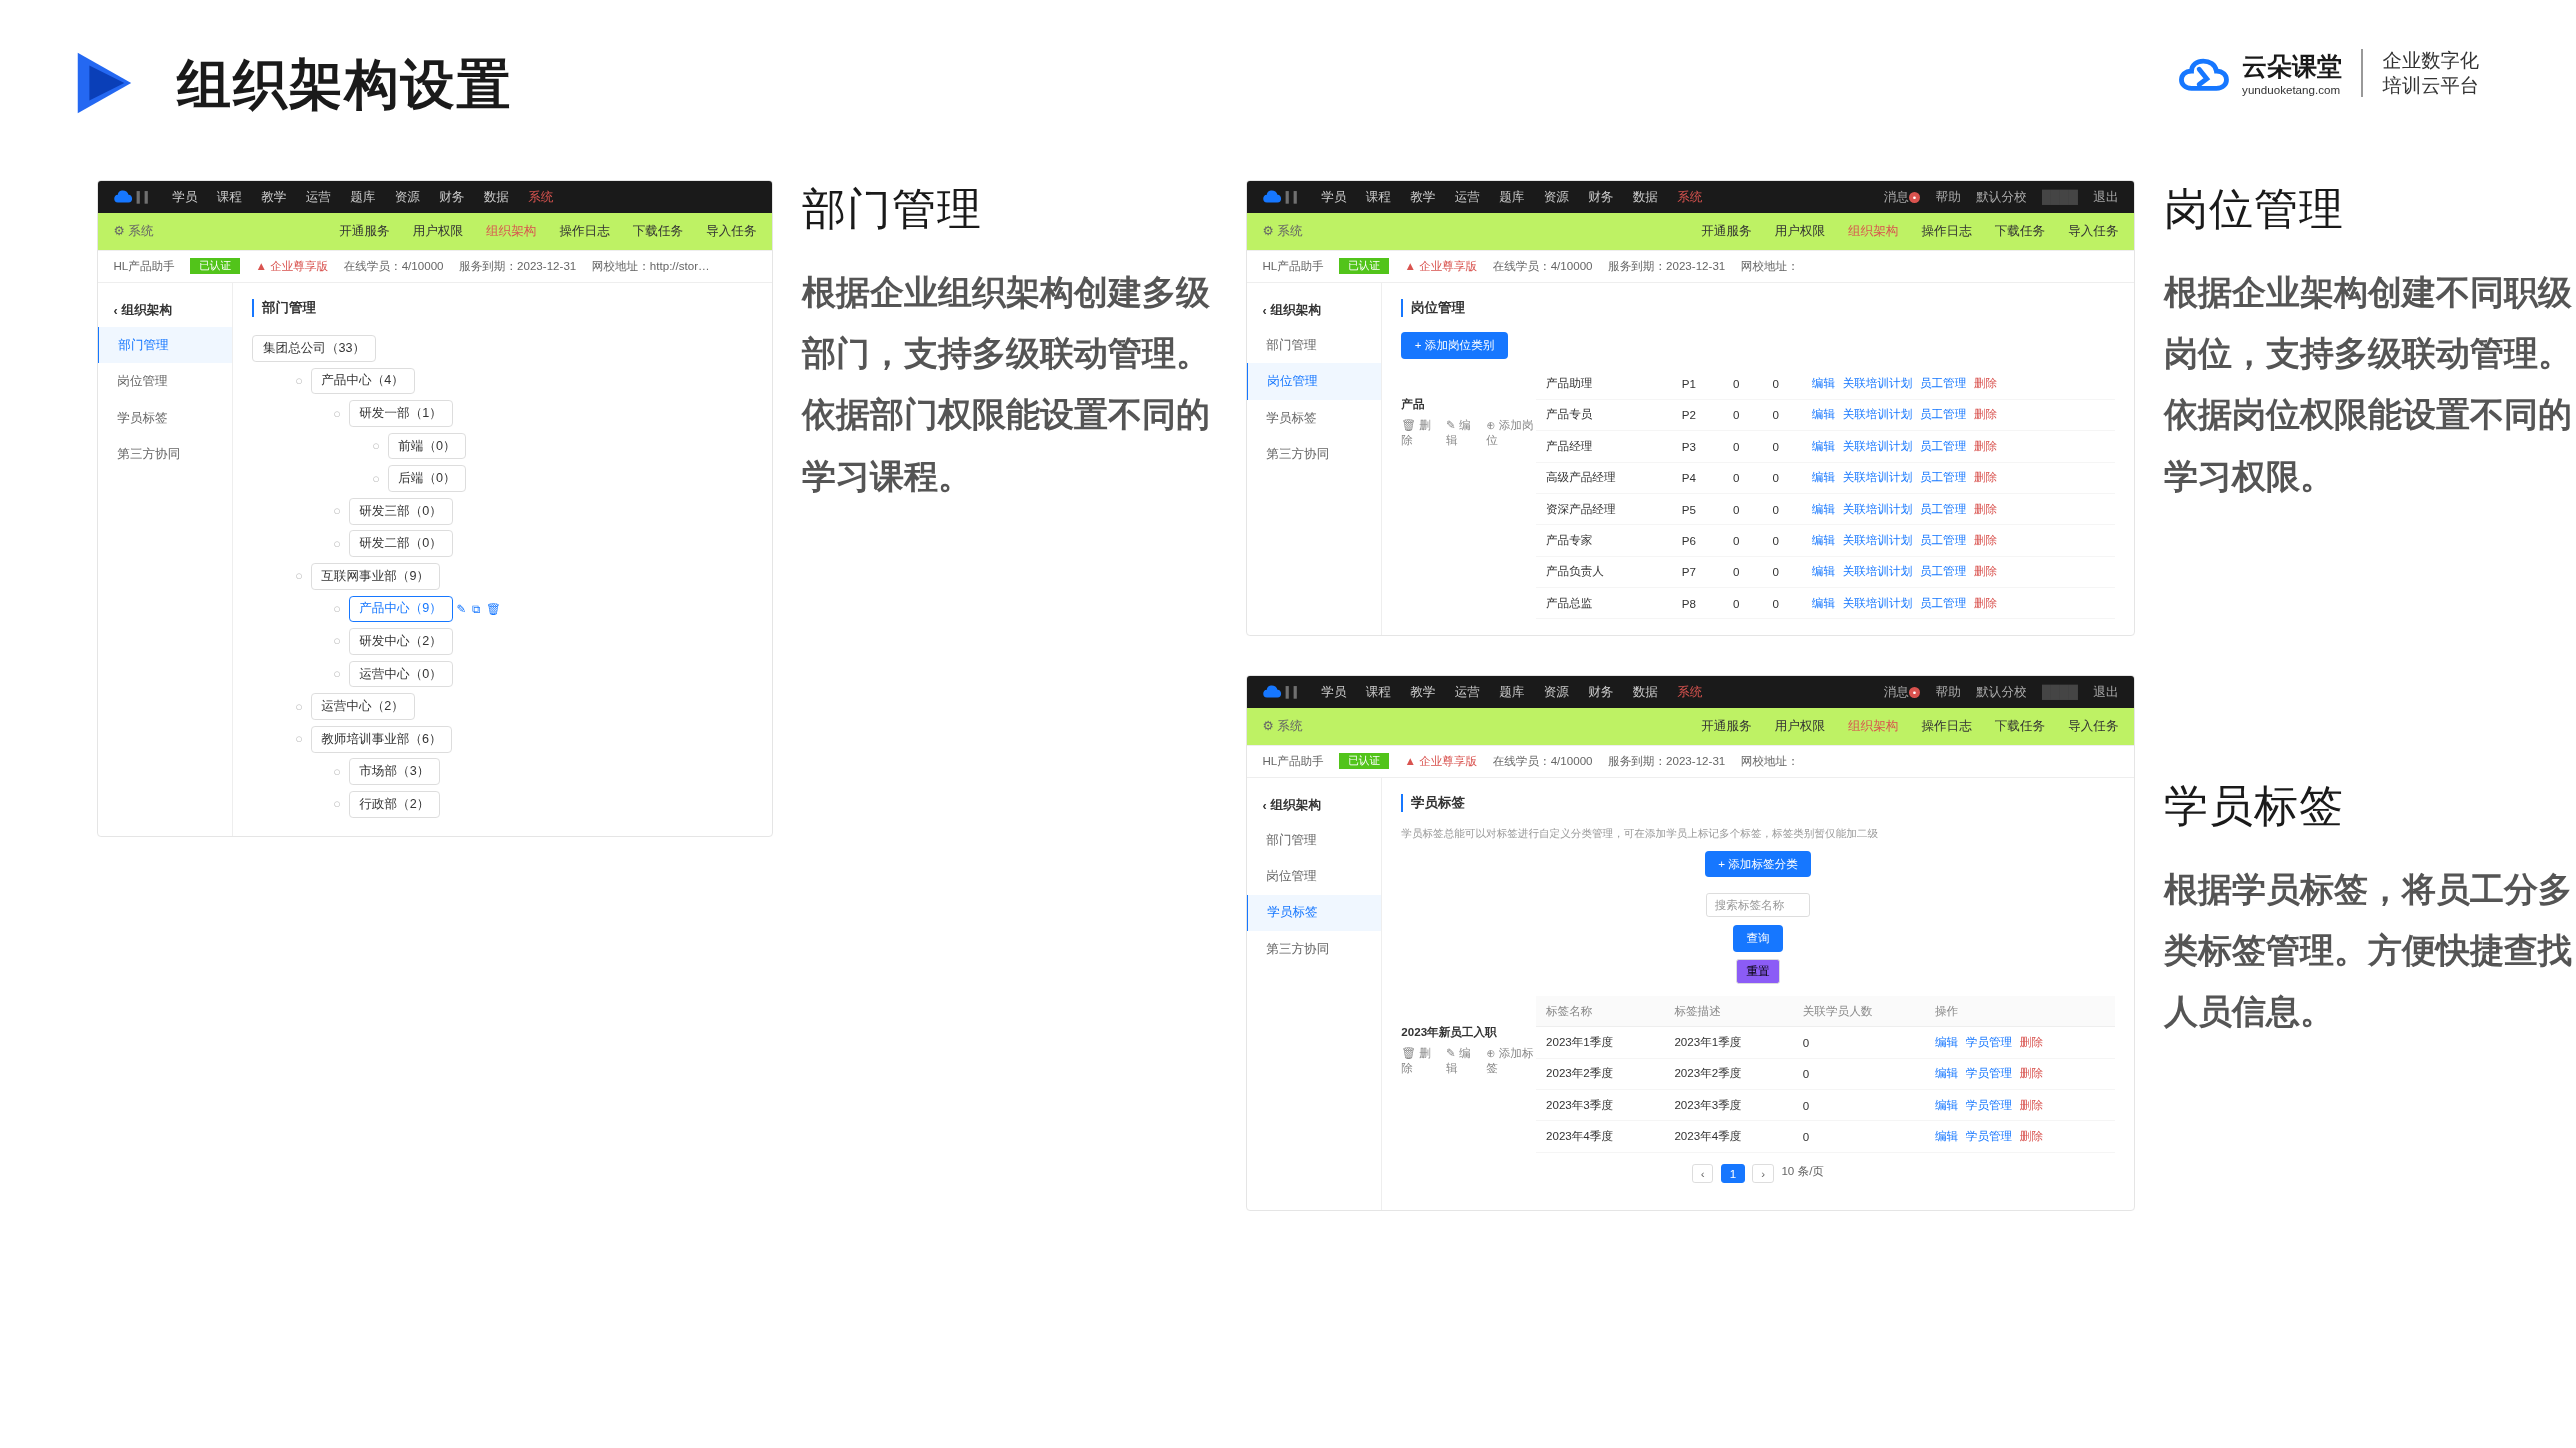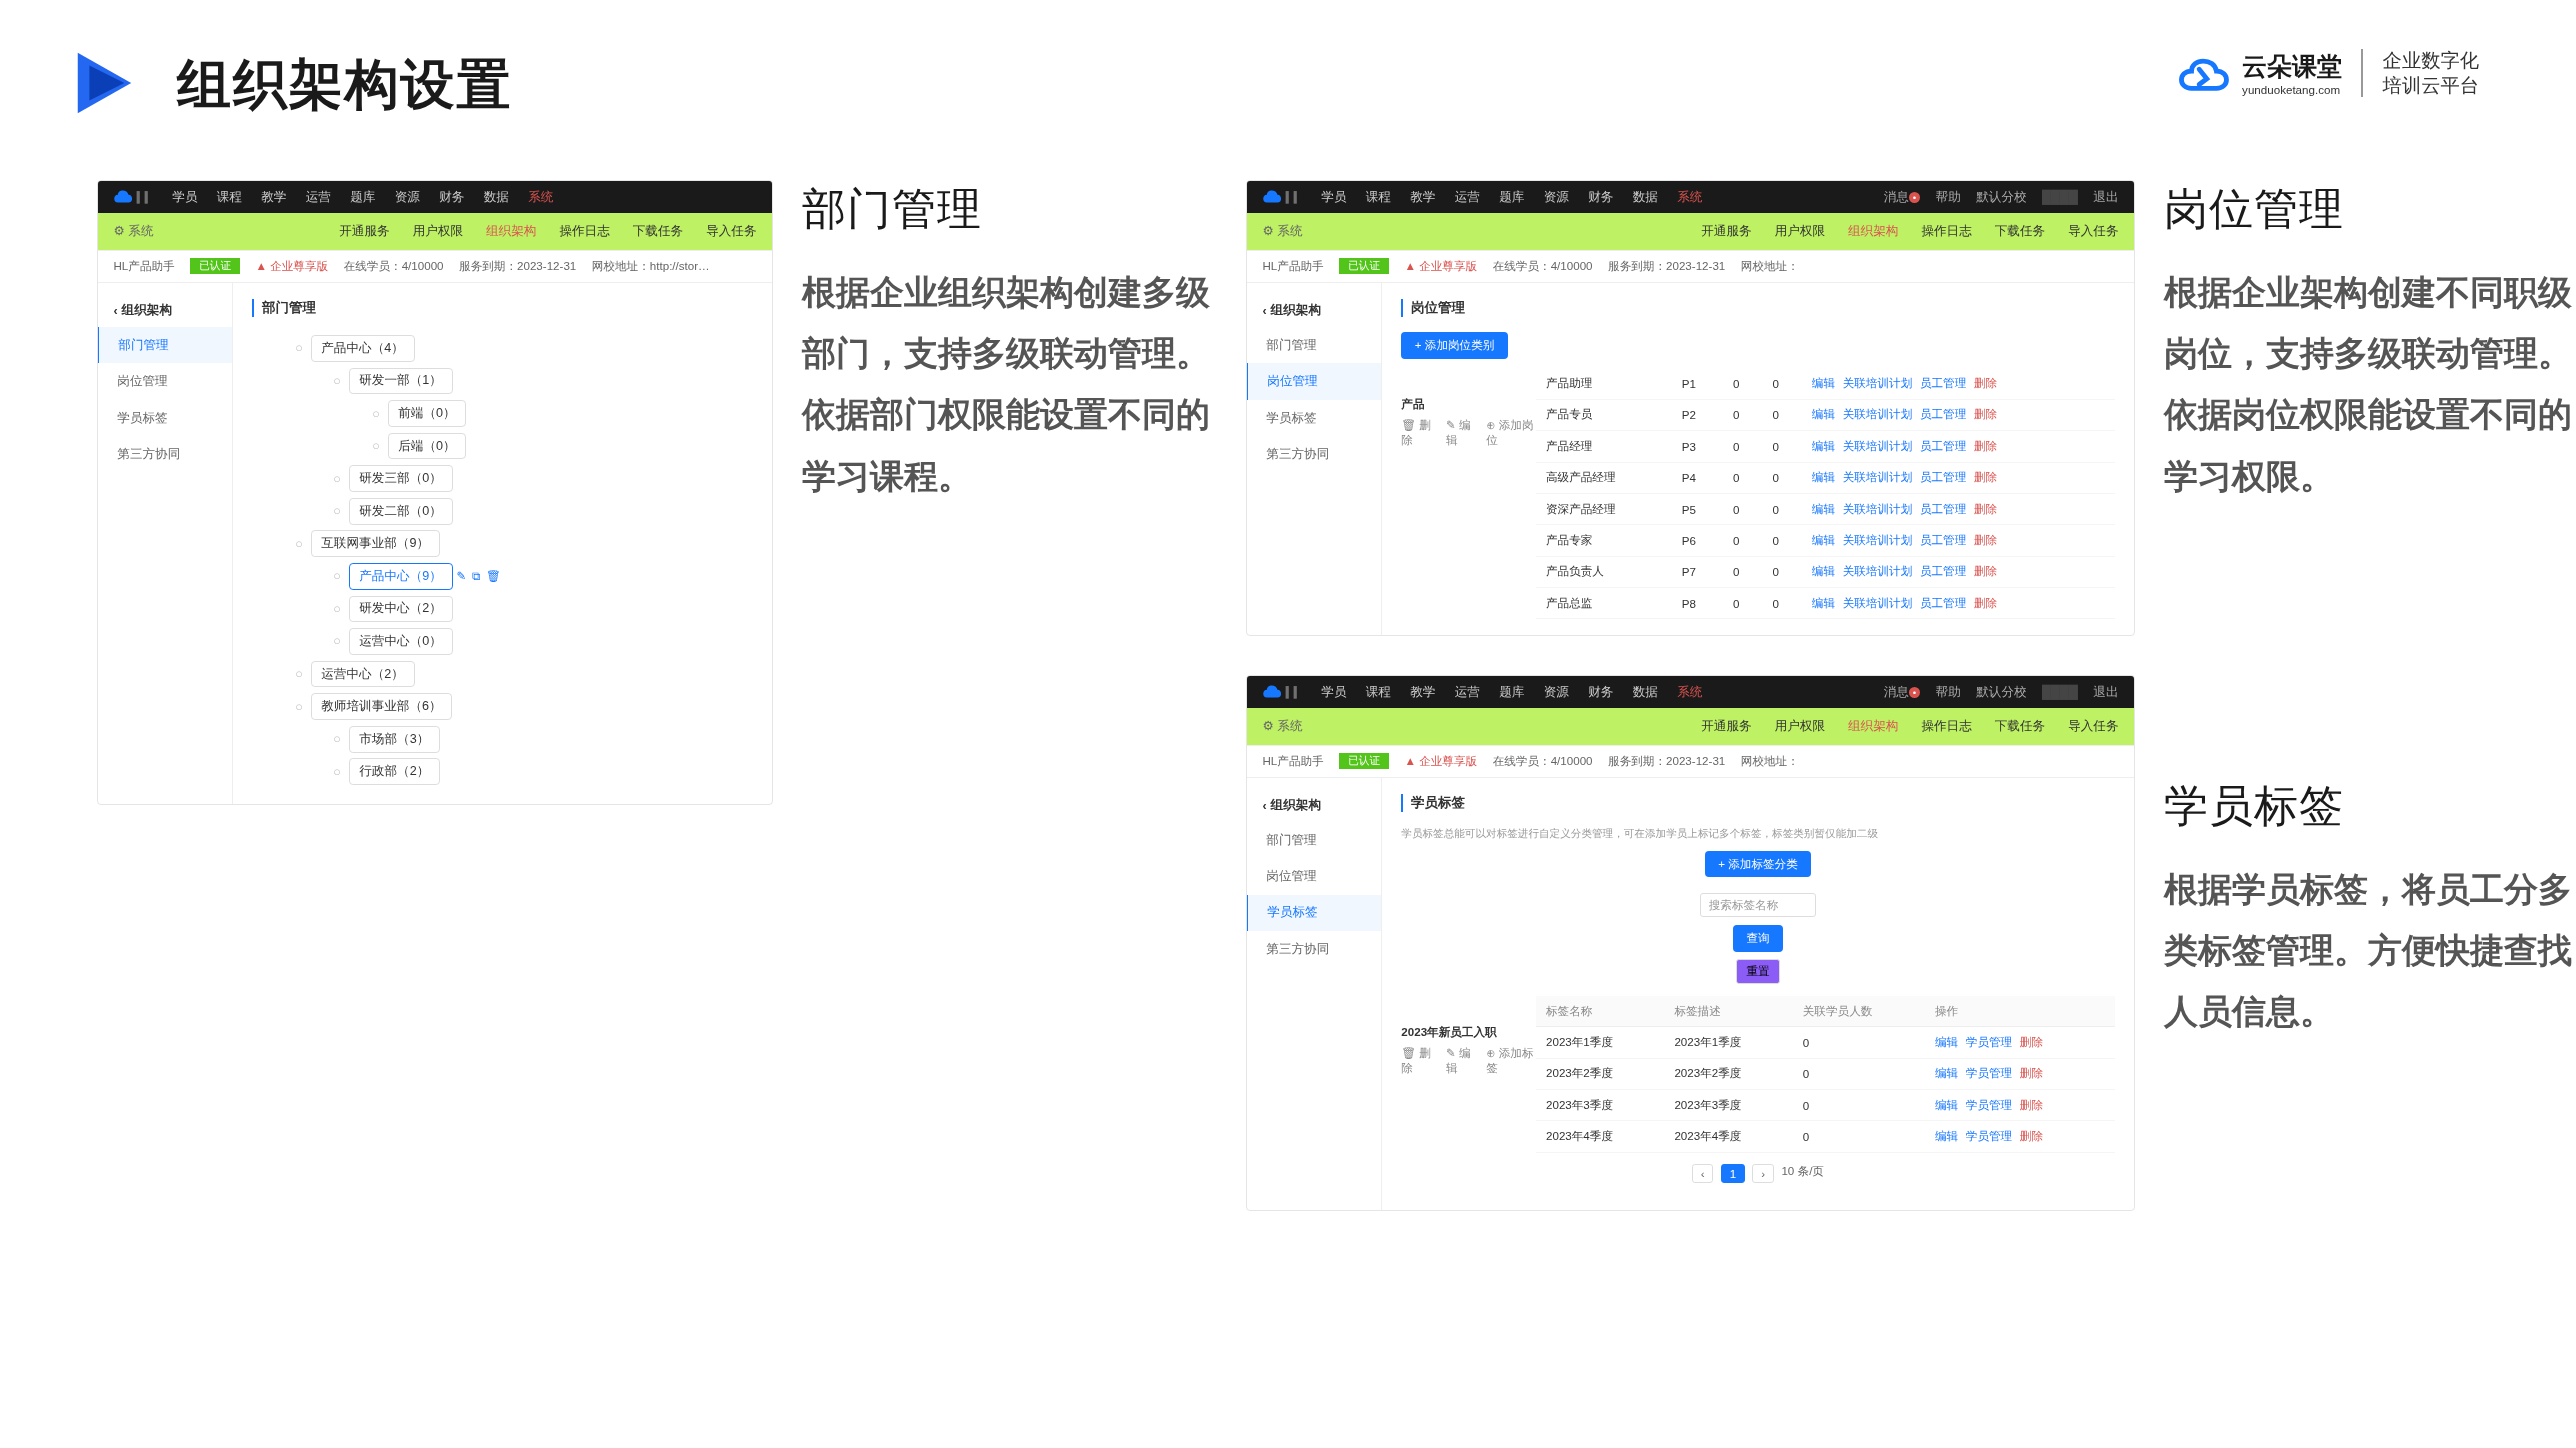--- a/index.html
+++ b/index.html
@@ -73,21 +73,21 @@
 
 
 .desc-col { padding-top: 0; }
 .desc-title { font-size: 44px; font-weight: 400; color: #1a1a1a; margin-bottom: 23px; letter-spacing: 1px; }
 .desc-body { font-size: 34px; color: #555; line-height: 1.8; font-weight: bold; }
 
 
 .right-stack { display: flex; flex-direction: column; gap: 39px; }
 .right-desc-stack { display: flex; flex-direction: column; gap: 270px; padding-top: 0; }
 
-.search-box { border: 1px solid #ddd; padding: 3.9px 7.7px; border-radius: 2.9px; font-size: 11.6px; width: 116px; color: #999; }
+.search-box { border: 1px solid #ddd; padding: 3.9px 7.7px; border-radius: 2.9px; font-size: 11.6px; width: 104px; color: #999; }
 .pager { display: flex; justify-content: center; gap: 7.7px; padding: 11.6px 0; font-size: 11.6px; color: #666; }
 .pager .pg { border: 1px solid #ddd; padding: 1.9px 7.7px; border-radius: 2.9px; }
 .pager .pg.active { background: #1677ff; color: #fff; border-color: #1677ff; }
 
 .tip-text { font-size: 10.6px; color: #999; margin-bottom: 9.7px; font-family: Liberation Mono, monospace; }
 .toolbar-row { display: flex; gap: 7.7px; align-items: center; margin-bottom: 11.6px; flex-direction: column; }
 .toolbar-row .spacer { flex: 1; }
 </style>
 </head>
 <body>
@@ -165,20 +165,23 @@
       <div class="panel-sidebar">
         <div class="crumb">‹ <span>组织架构</span></div>
         <div class="side-item active">部门管理</div>
         <div class="side-item">岗位管理</div>
         <div class="side-item">学员标签</div>
         <div class="side-item">第三方协同</div>
       </div>
       <div class="panel-main">
         <div class="section-title">部门管理</div>
         <div class="tree" id="dept-tree">
+            <div class="tree-line indent-0">
+              <span class="tree-box">集团总公司（33）</span>
+            </div>
             <div class="tree-line indent-1">
               <span class="tree-dot">○</span>
               <span class="tree-box">产品中心（4）</span>
             </div>
             <div class="tree-line indent-2">
               <span class="tree-dot">○</span>
               <span class="tree-box">研发一部（1）</span>
             </div>
             <div class="tree-line indent-3">
               <span class="tree-dot">○</span>

